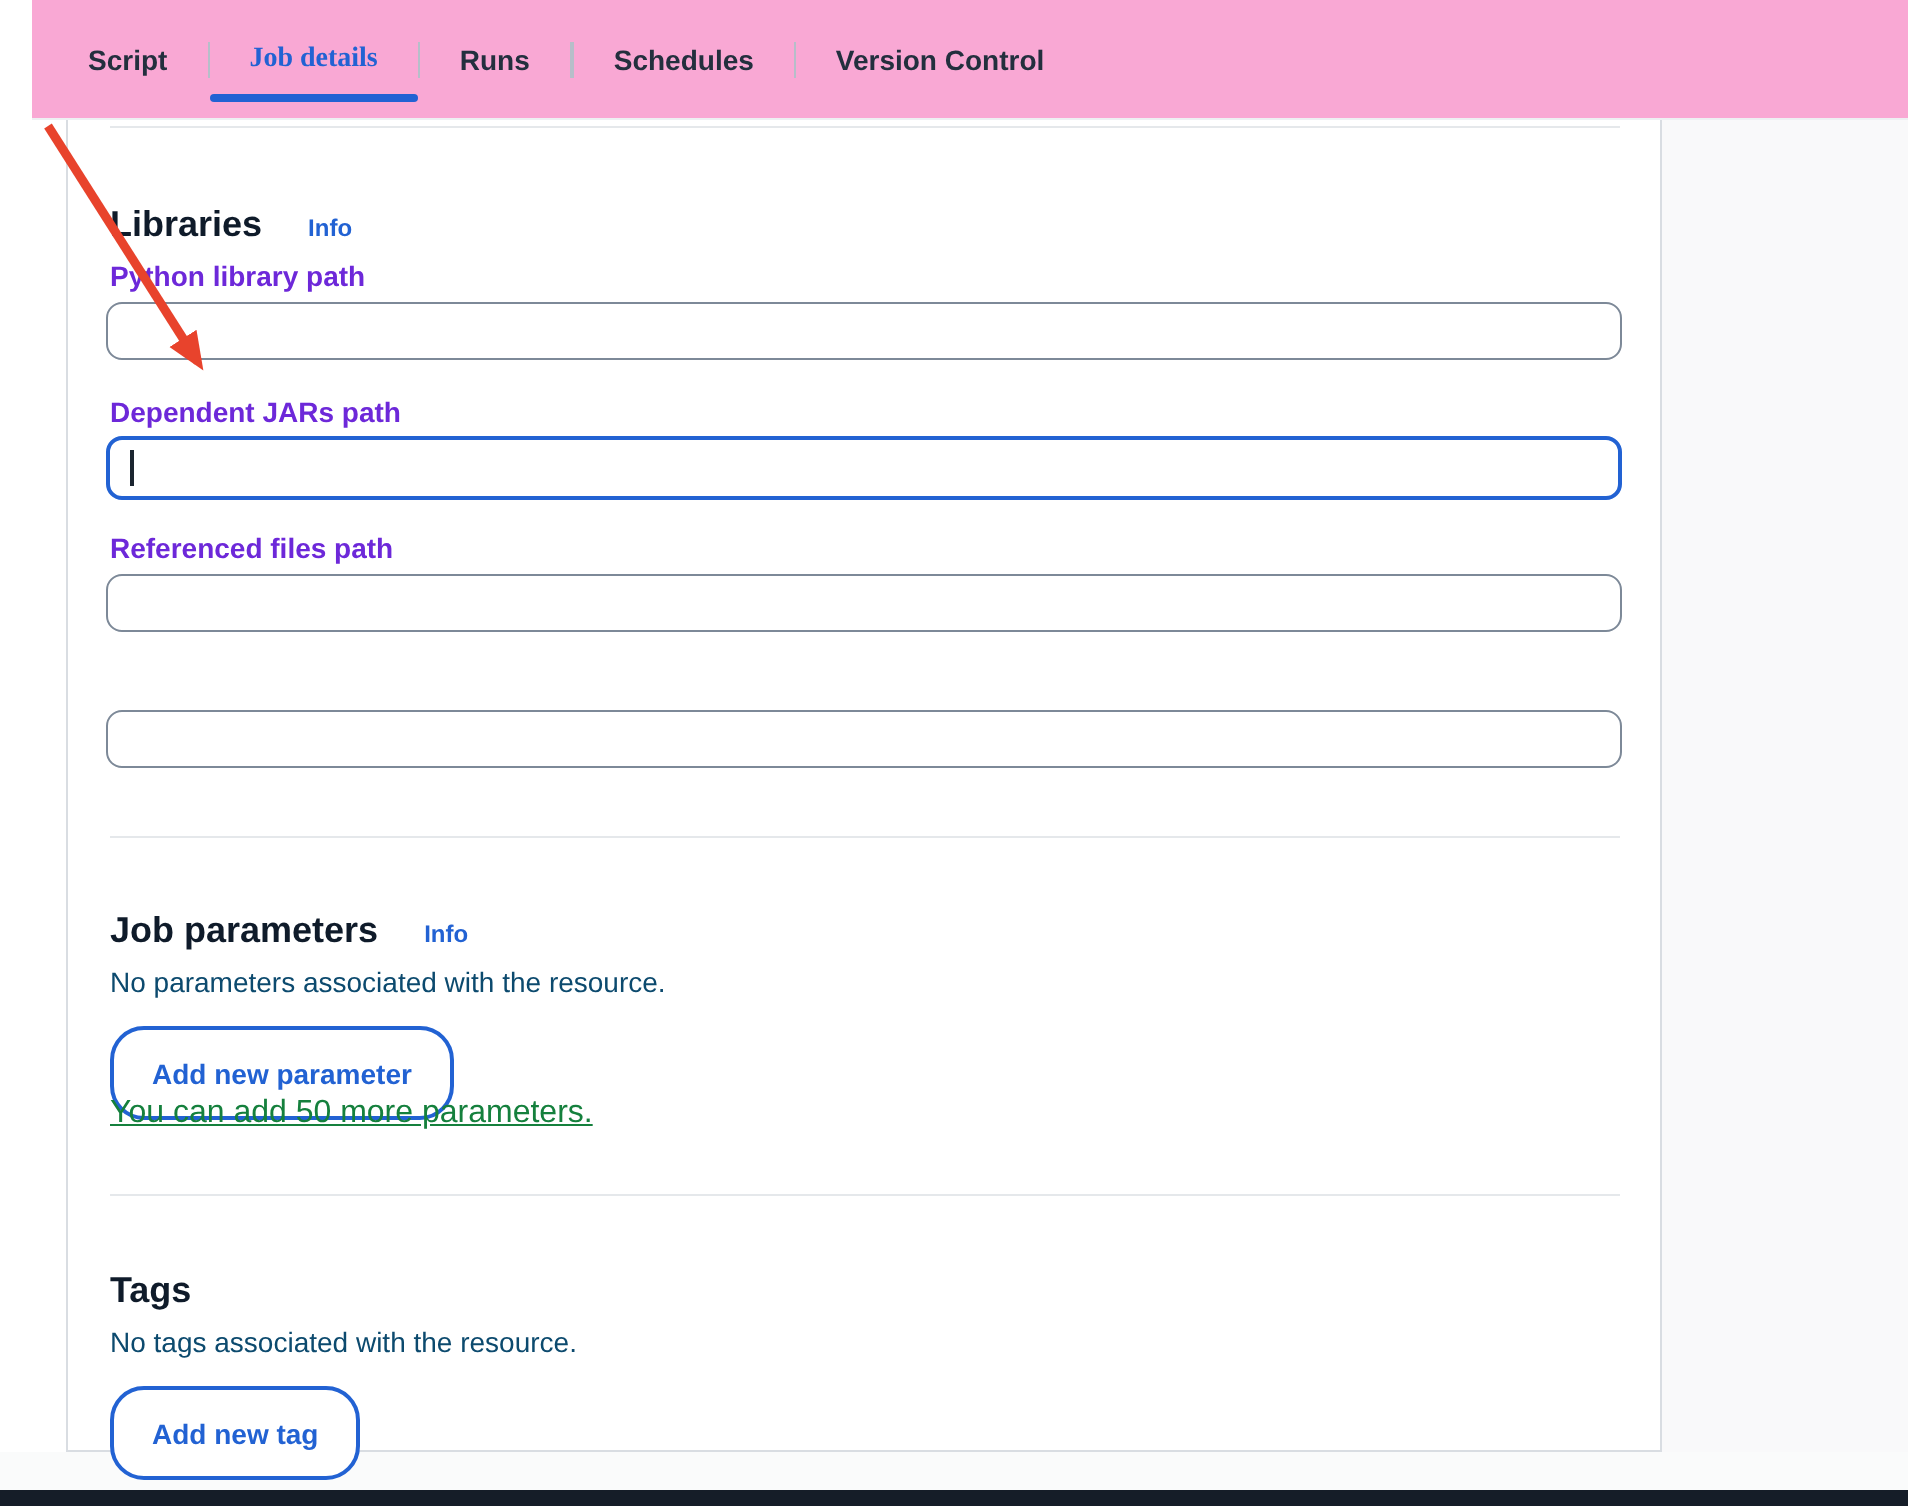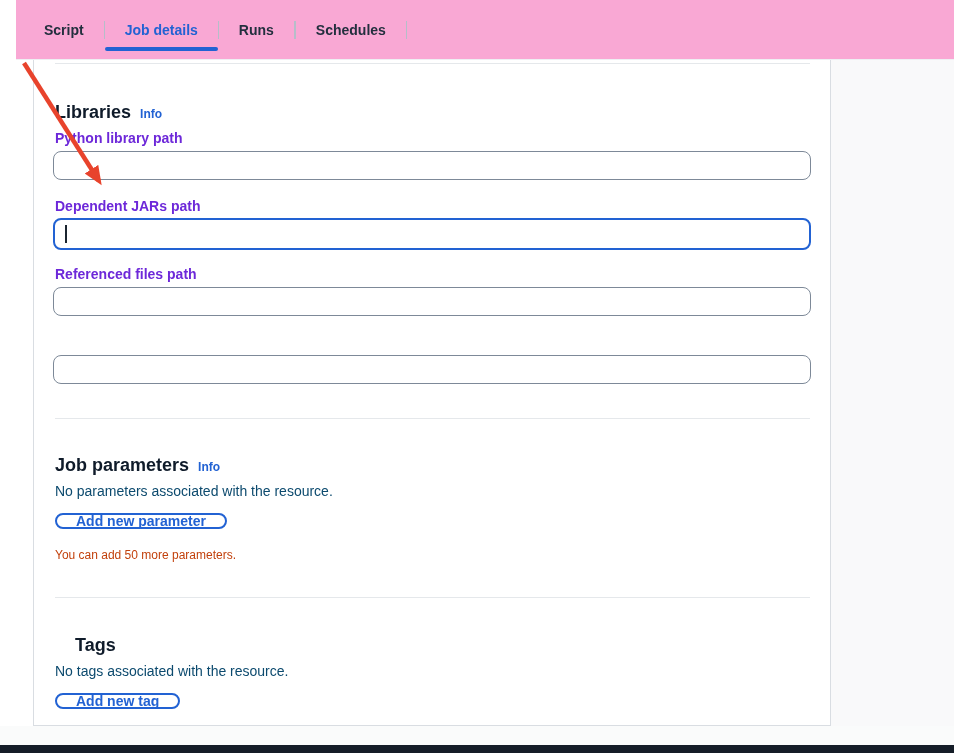--- a/index.html
+++ b/index.html
@@ -22,21 +22,21 @@
     z-index: 3;
   }
   .tab {
     position: relative; height: 42px;
     display: flex; align-items: center;
     padding: 0 20px;
     font-size: 14px; font-weight: 700;
     color: #232f3e; cursor: pointer;
     white-space: nowrap;
   }
-  .tab.active { color: #2262d3; }
+  .tab.active { color: #2262d3; font-family: Liberation Serif, serif; }
   .tab.active::after {
     content: ""; position: absolute; left: 0; right: 0; bottom: 0;
     height: 4px; background: #2262d3; border-radius: 2px;
   }
   .tab-divider { width: 1px; height: 18px; background: #b6bec9; flex: none; }
 
   
   .bg-right {
     position: absolute; left: 831px; top: 42px;
     width: 123px; height: 703px;
@@ -66,32 +66,32 @@
   .divider {
     position: absolute; left: 21px; width: 755px; height: 1px;
     background: #e5e8eb;
   }
   .d1 { top: 21px; }
   .d2 { top: 376px; }
   .d3 { top: 555px; }
 
   .section-head {
     position: absolute; left: 21px;
-    display: flex; align-items: baseline; gap: 9px;
+    display: flex; align-items: baseline; gap: 23px;
   }
   .section-head .h-text {
     font-size: 18px; font-weight: 700; color: #0f1b2a; line-height: 22px;
   }
   .info-link {
     font-size: 12px; font-weight: 700; color: #2262d3;
     text-decoration: none; cursor: pointer;
   }
   .h-lib    { top: 59px; }
   .h-params { top: 412px; text-align: center; }
-  .h-tags   { top: 592px; margin-left: 20px; }
+  .h-tags   { top: 592px; }
 
   .f-label {
     position: absolute; left: 21px;
     font-size: 14px; font-weight: 700; color: #6d28d9; line-height: 16px;
   }
   .l1 { top: 88px; }
   .l2 { top: 156px; }
   .l3 { top: 224px; }
   .l4 { top: 292px; }
 
@@ -116,34 +116,34 @@
 
   .empty-text {
     position: absolute; left: 21px;
     font-size: 14px; color: #0c4a6e; line-height: 18px;
   }
   .p-empty { top: 440px; }
   .t-empty { top: 620px; }
 
   .pill-btn {
     position: absolute; left: 21px;
-    height: 16px; padding: 0 19px;
+    height: 47px; padding: 0 19px;
     display: inline-flex; align-items: center;
     background: #ffffff;
     border: 2px solid #2262d3; border-radius: 17px;
     color: #2262d3; font-size: 14px; font-weight: 700;
     font-family: "Liberation Sans", sans-serif;
     cursor: pointer; white-space: nowrap;
   }
   .b-param { top: 471px; }
   .b-tag   { top: 651px; }
 
   .helper-text {
     position: absolute; left: 21px; top: 506px;
-    font-size: 12px; color: #c2410c;
+    font-size: 16px; color: #15803d; text-decoration: underline;
   }
 
   
   .arrow-overlay {
     position: absolute; left: 0; top: 0;
     width: 954px; height: 753px;
     pointer-events: none; z-index: 10;
   }
 </style>
 </head>
@@ -152,20 +152,21 @@
 <div class="tabbar">
   <div class="tab">Script</div>
   <div class="tab-divider"></div>
   <div class="tab active">Job details</div>
   <div class="tab-divider"></div>
   <div class="tab">Runs</div>
   <div class="tab-divider"></div>
   <div class="tab-divider"></div>
   <div class="tab">Schedules</div>
   <div class="tab-divider"></div>
+  <div class="tab">Version Control</div>
 </div>
 
 <div class="bg-right"></div>
 <div class="bottom-strip"></div>
 <div class="footer-bar"></div>
 
 <div class="panel">
   <div class="divider d1"></div>
 
   <div class="section-head h-lib">

